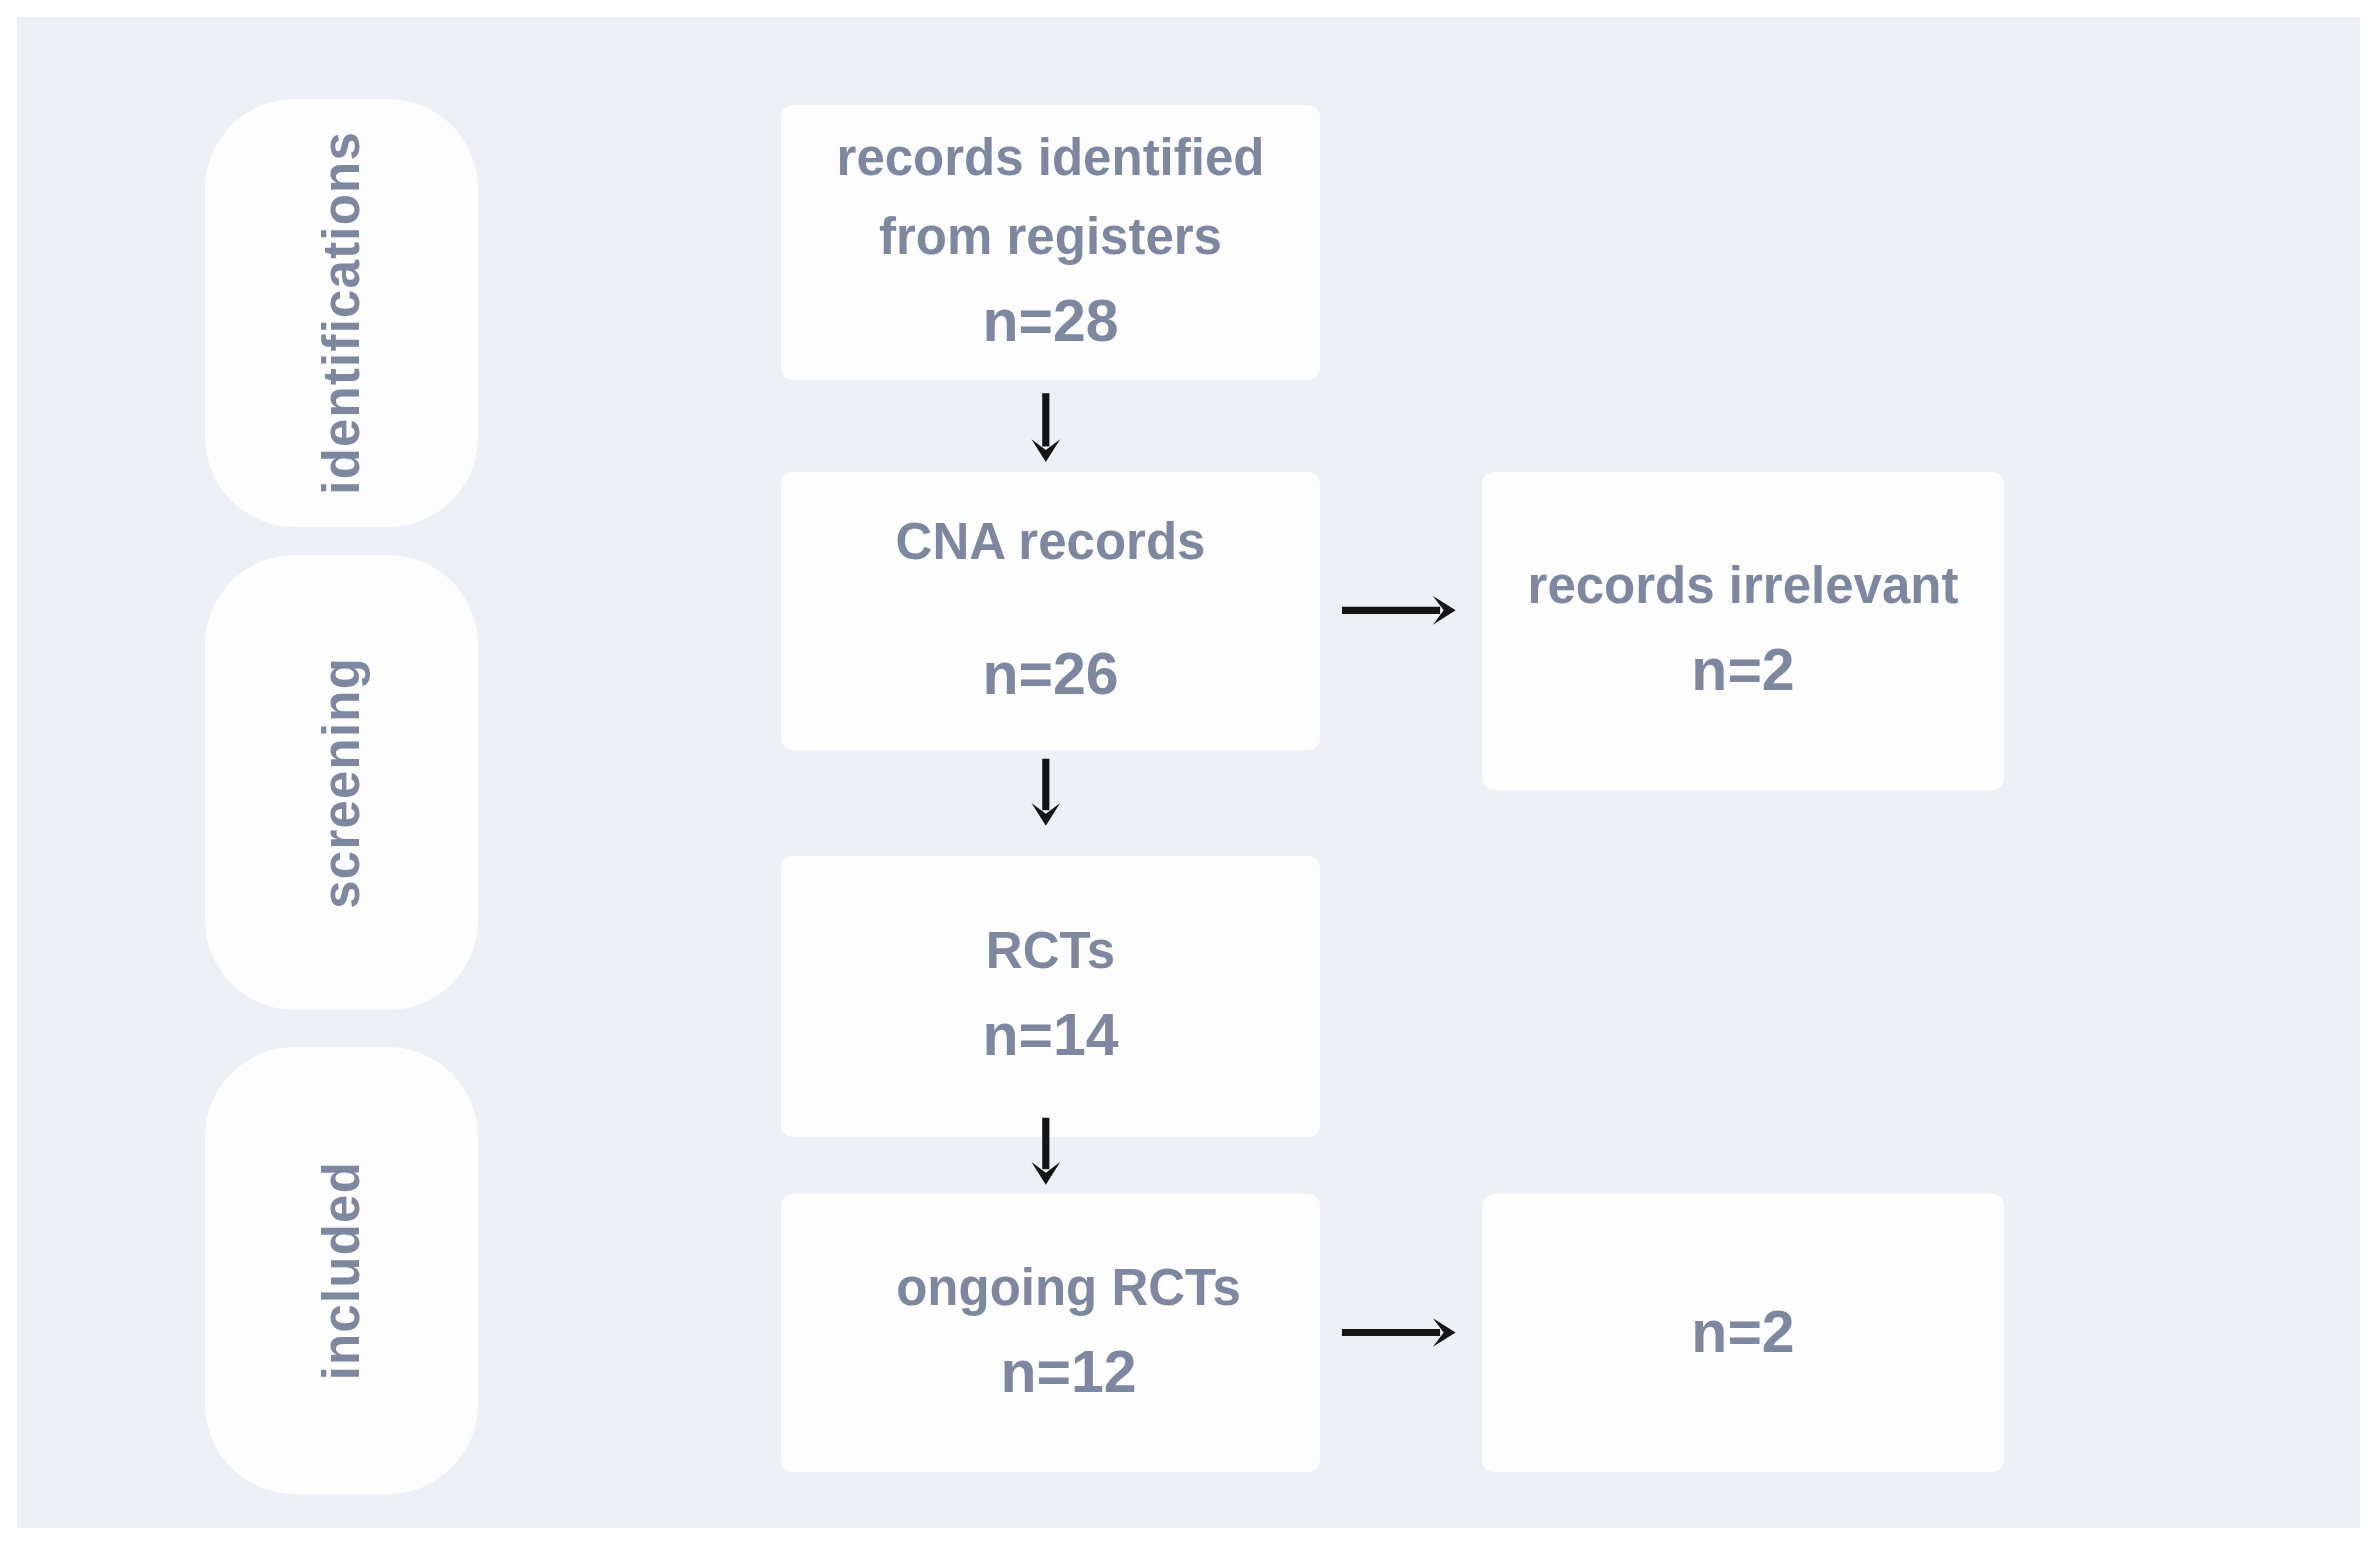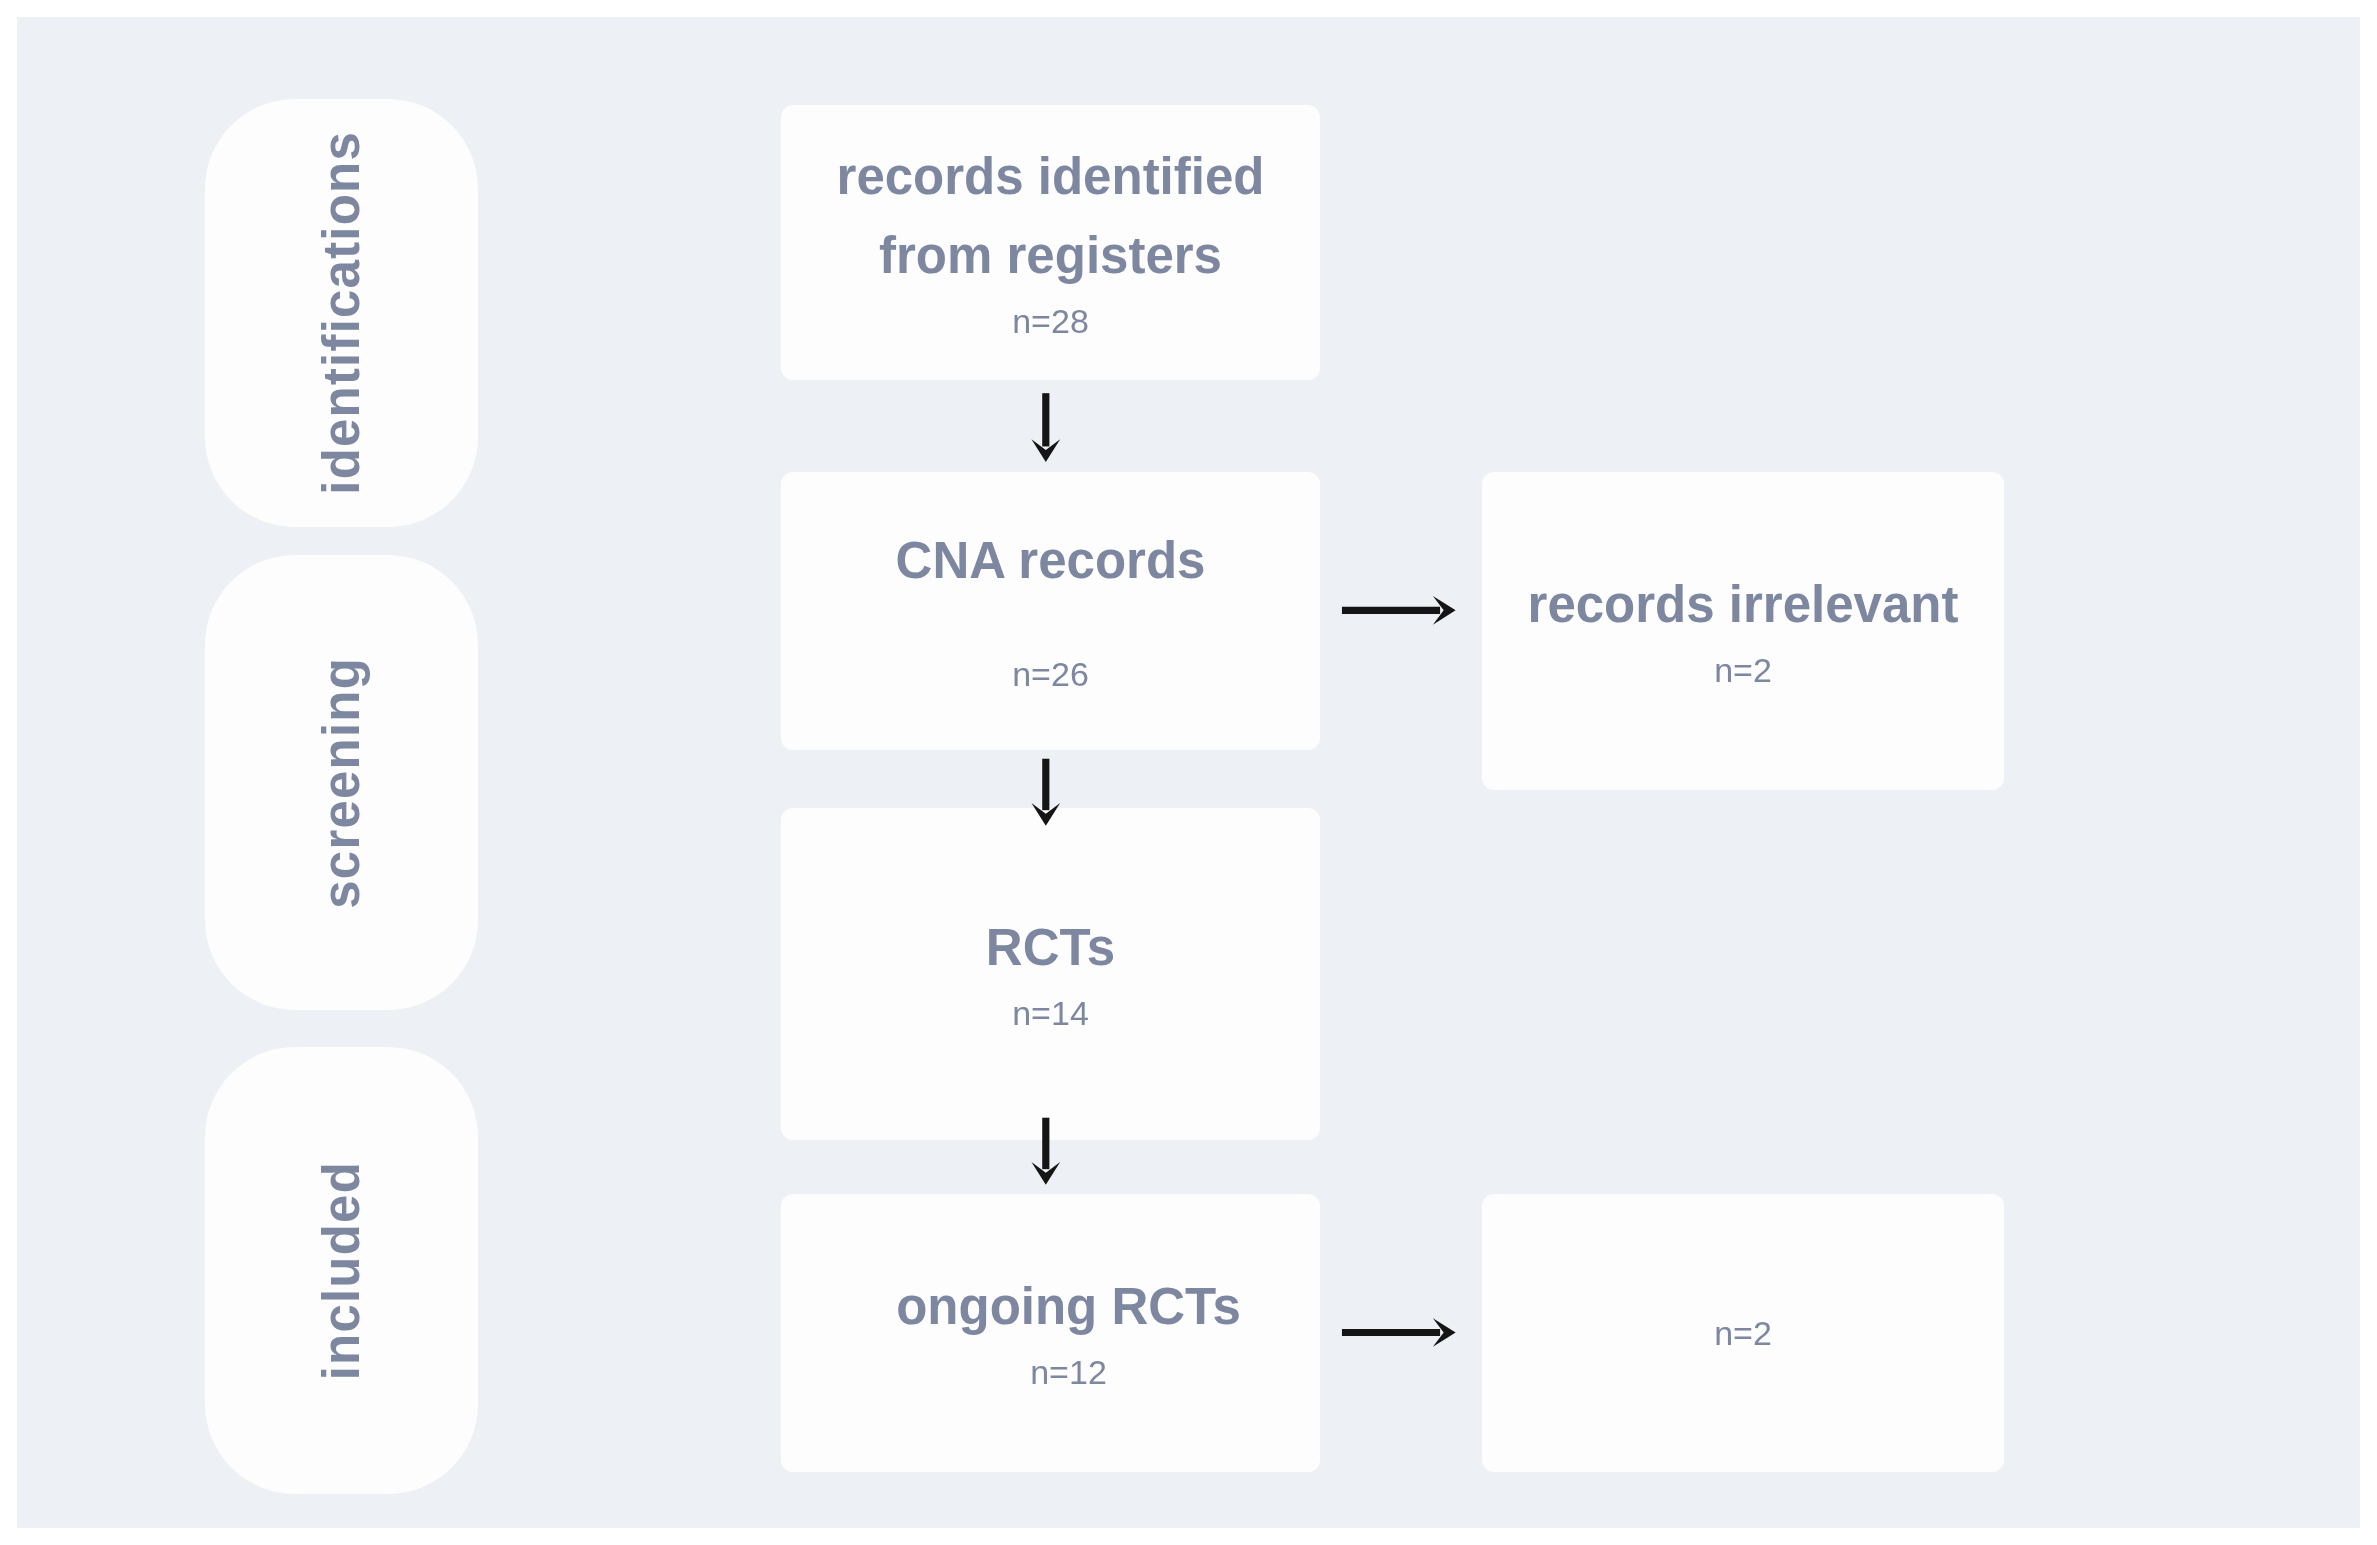--- a/index.html
+++ b/index.html
@@ -52,22 +52,22 @@
     text-align:center;
   }
   .node-label{
     font-size:51px;
     font-weight:700;
     color:var(--text);
     line-height:1.55;
     max-width:491px;
   }
   .node-count{
-    font-size:34px;
-    font-weight:400;
+    font-size:59px;
+    font-weight:700;
     color:var(--text);
     line-height:1.55;
   }
   .arrows{
     position:absolute;
     left:0; top:0;
     color:var(--arrow);
     pointer-events:none;
   }
   .arrows .shaft{stroke:currentColor;stroke-width:12;fill:none;}
@@ -93,21 +93,21 @@
   <div class="node" style="left:781px;top:105px;width:539px;height:275px;">
     <div class="node-label">records identified from registers</div>
     <div class="node-count">n=28</div>
   </div>
 
   <div class="node" style="left:781px;top:472px;width:539px;height:278px;gap:48px;">
     <div class="node-label">CNA records</div>
     <div class="node-count">n=26</div>
   </div>
 
-  <div class="node" style="left:781px;top:808px;width:539px;height:332px;">
+  <div class="node" style="left:781px;top:856px;width:539px;height:281px;">
     <div class="node-label">RCTs</div>
     <div class="node-count">n=14</div>
   </div>
 
   <div class="node" style="left:781px;top:1194px;width:539px;height:278px;padding-left:36px;">
     <div class="node-label">ongoing RCTs</div>
     <div class="node-count">n=12</div>
   </div>
 
   <div class="node" style="left:1482px;top:472px;width:522px;height:318px;">

